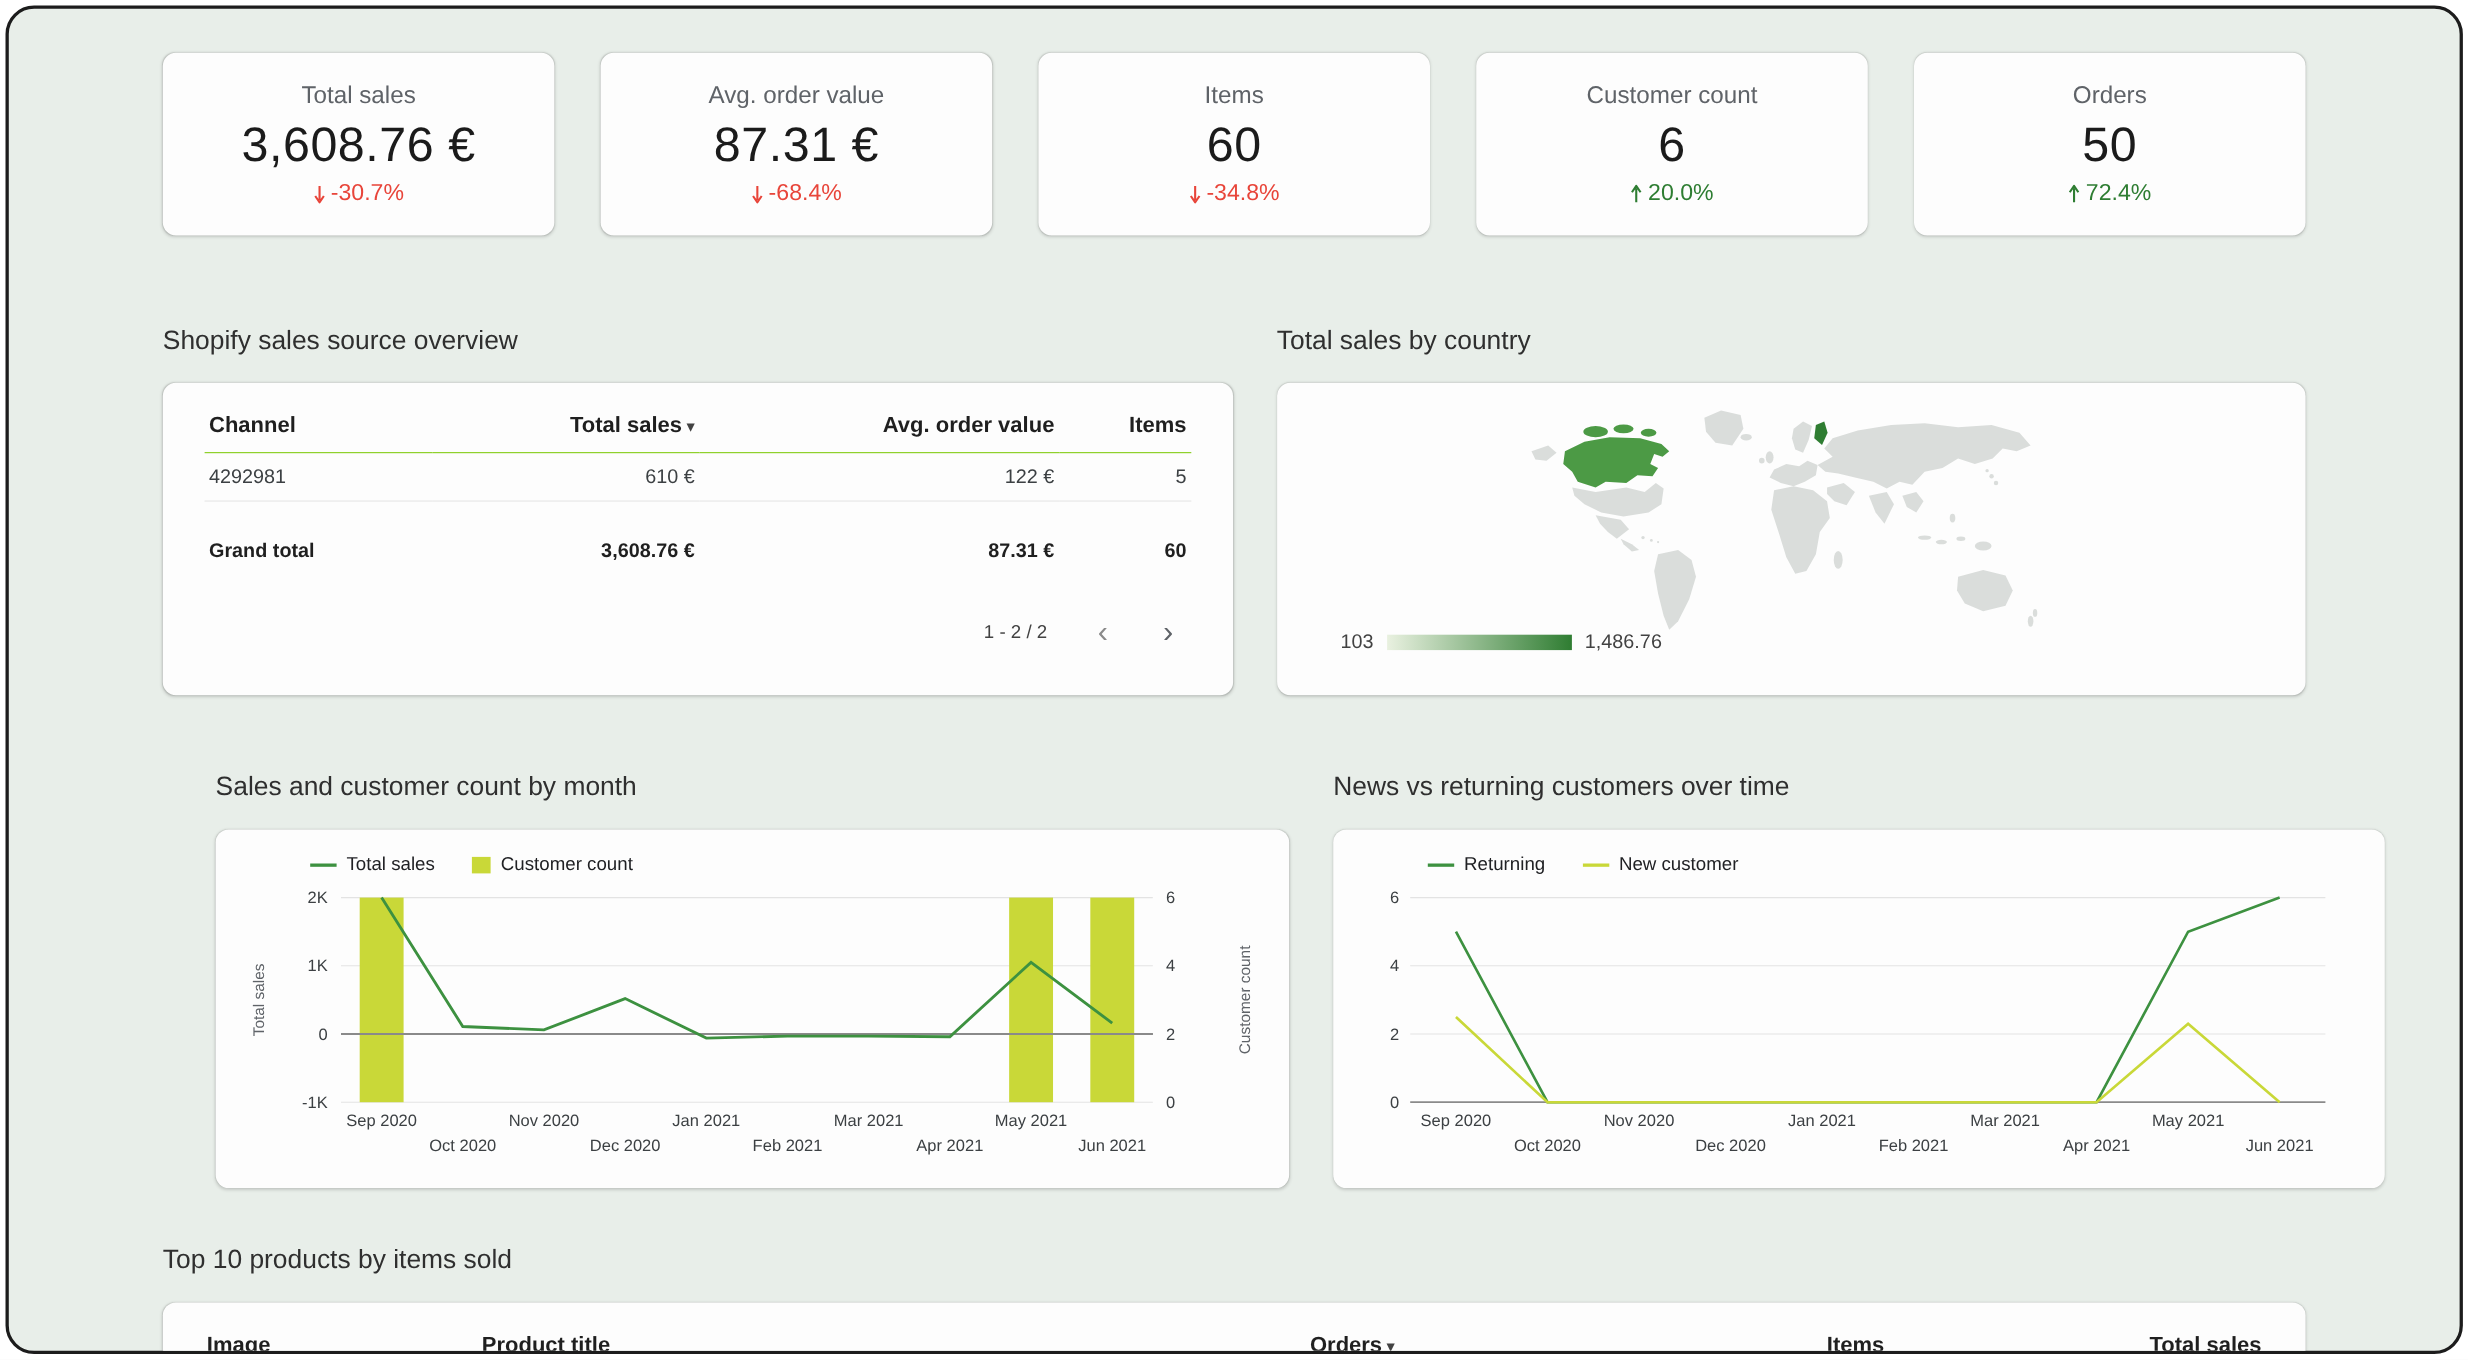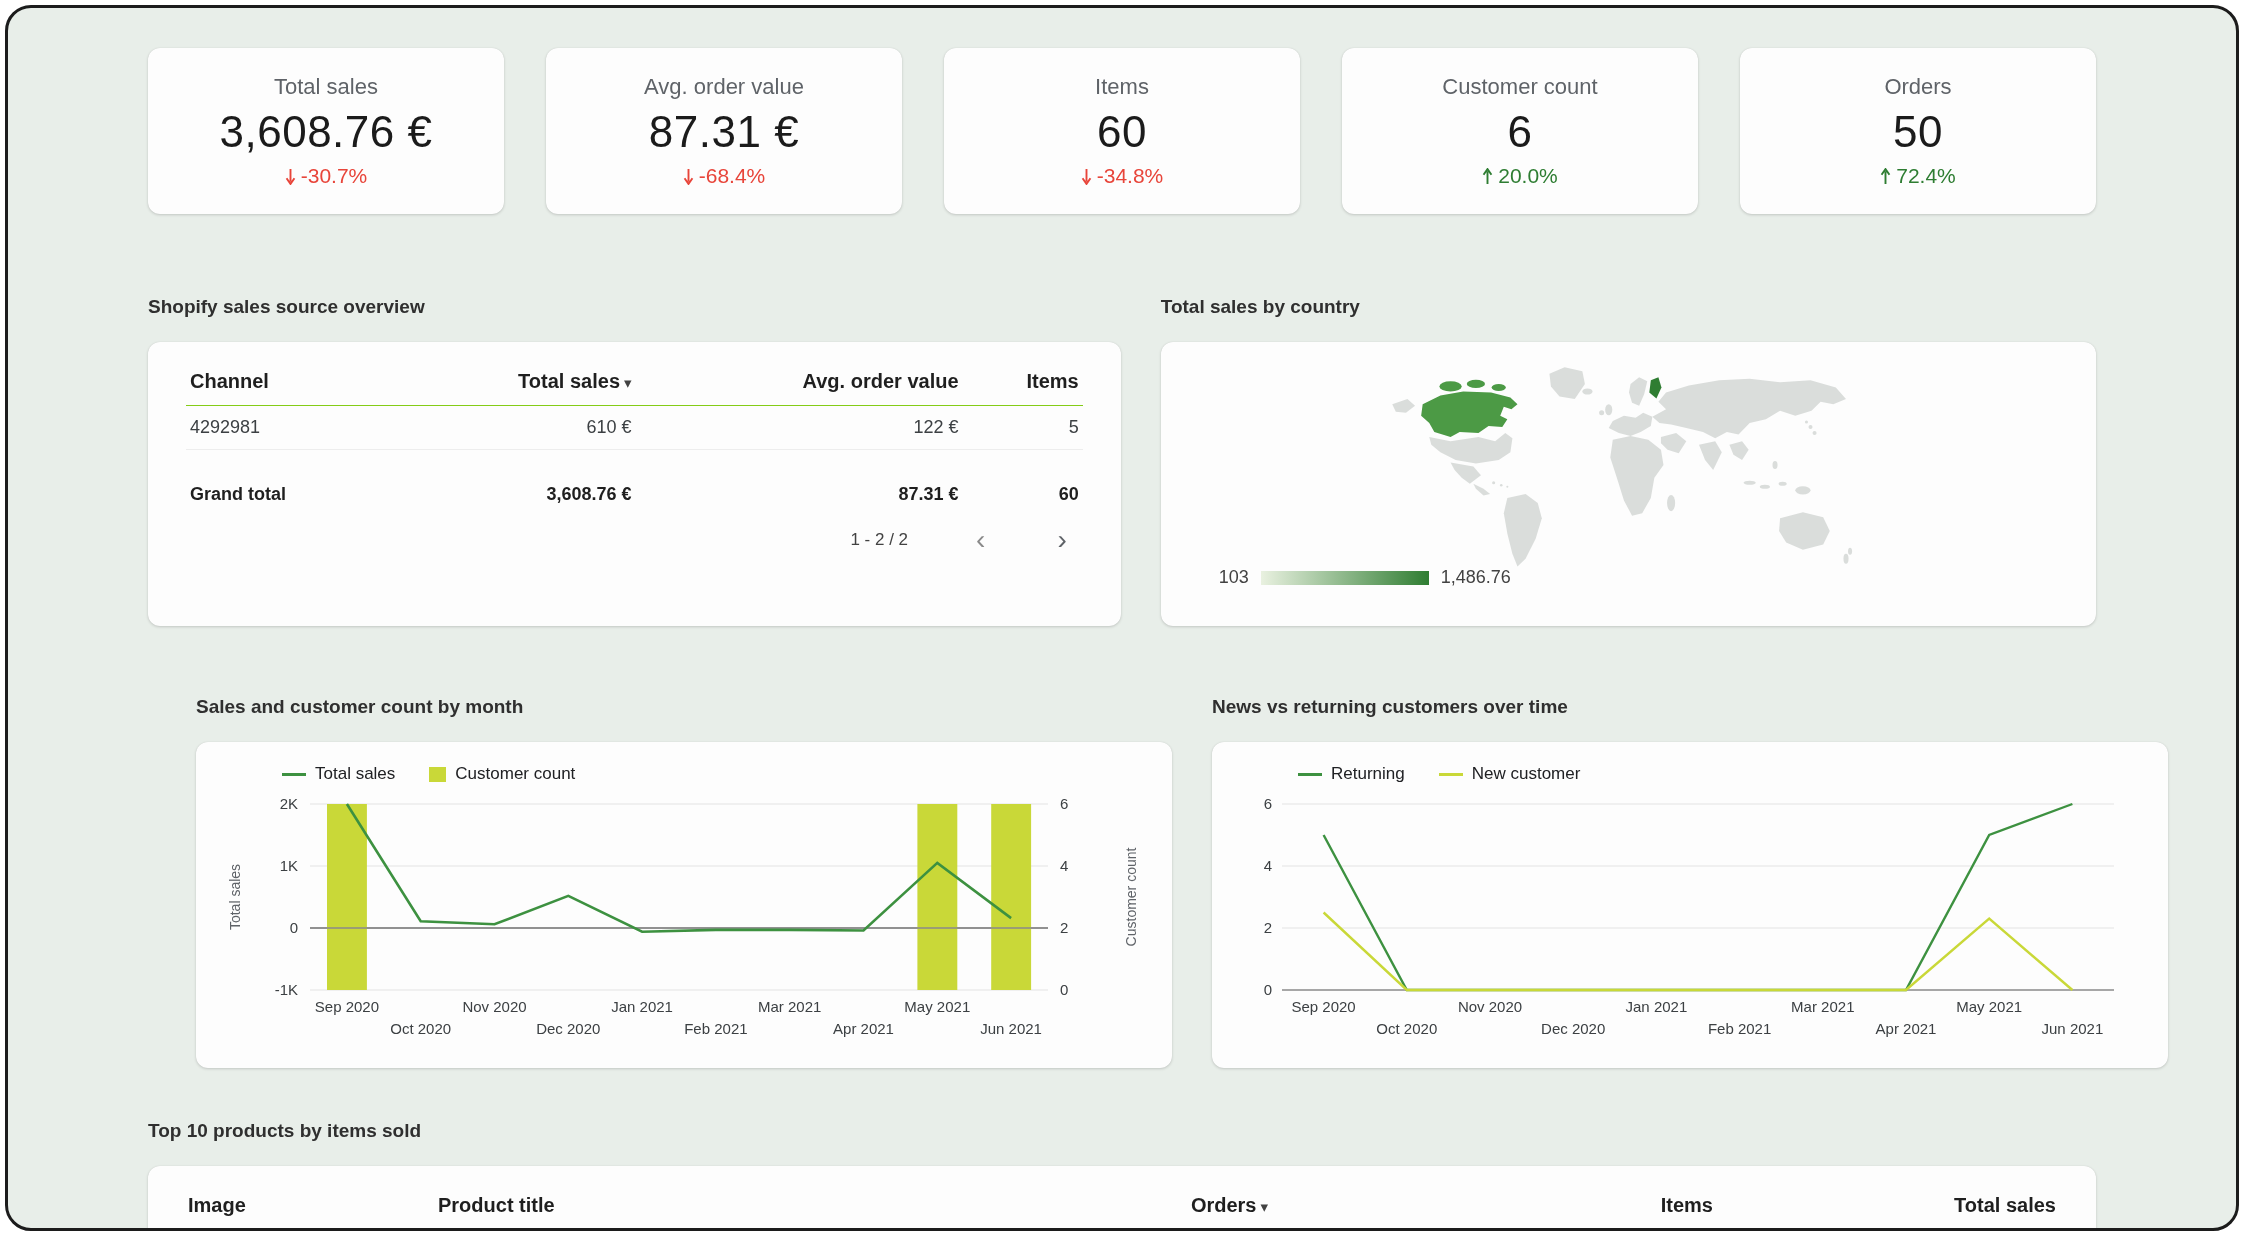--- a/index.html
+++ b/index.html
@@ -35,38 +35,38 @@
     display:flex;flex-direction:column;align-items:center;justify-content:center;gap:7px;
   }
   .kpi-label{font-size:22px;color:var(--muted);}
   .kpi-value{font-size:44px;color:#1b1b1b;letter-spacing:.5px;}
   .kpi-delta{font-size:21px;display:flex;align-items:center;gap:5px;}
   .kpi-delta.down{color:var(--delta-red);}
   .kpi-delta.up{color:var(--delta-green);}
   .delta-icon{display:inline-block;}
   
   .two-col{display:grid;grid-template-columns:1.04fr 1fr;gap:40px;padding:0 140px;}
-  .section-title{font-size:19px;font-weight:700;color:var(--title);margin:0 0 24px 0;}
+  .section-title{font-size:24px;font-weight:400;color:var(--title);margin:0 0 24px 0;}
   .row2{margin-top:82px;}
   .row3{margin-top:70px;margin-left:48px;}
   .row4{margin-top:52px;padding:0 140px;}
   .card{
     background:var(--card-bg);border-radius:12px;
     box-shadow:0 1px 3px rgba(0,0,0,.16),0 0 1px rgba(0,0,0,.10);
   }
   
   .table-card{height:284px;padding:14px 38px 10px;}
   table.src{width:100%;border-collapse:collapse;}
   table.src th{font-size:20px;color:#1f1f1f;text-align:left;padding:14px 4px 12px;border-bottom:1px solid #84cc16;font-weight:700;}
   table.src th.num, table.src td.num{text-align:right;}
   table.src td{font-size:18px;color:var(--text);padding:11px 4px;border-bottom:1px solid #ededed;}
   table.src tr.total-row td{border-bottom:none;font-weight:700;color:#1f1f1f;padding-top:34px;}
   .sort-arrow{font-size:15px;color:#424242;margin-left:4px;}
   .sortable{cursor:pointer;}
-  .pagination{display:flex;align-items:center;justify-content:flex-end;gap:64px;padding:10px 12px 0 0;}
+  .pagination{display:flex;align-items:center;justify-content:flex-end;gap:42px;padding:10px 12px 0 0;margin-top:29px;}
   .pagination .pg-label{font-size:17px;color:#424242;}
   .pg-btn{background:none;border:none;font-size:28px;color:#8a8a8a;line-height:1;cursor:pointer;padding:0 4px;}
   .pg-btn.next{color:#5f6368;}
   
   .map-card{height:284px;position:relative;padding:14px 20px;}
   .map-wrap{display:flex;justify-content:center;}
   .map-legend{position:absolute;left:58px;bottom:38px;display:flex;align-items:center;gap:12px;}
   .map-legend .lg-label{font-size:18px;color:#424242;}
   .grad-bar{width:168px;height:14px;background:linear-gradient(to right,var(--grad-start),var(--grad-end));}
   .country{fill:var(--map-fill);}

